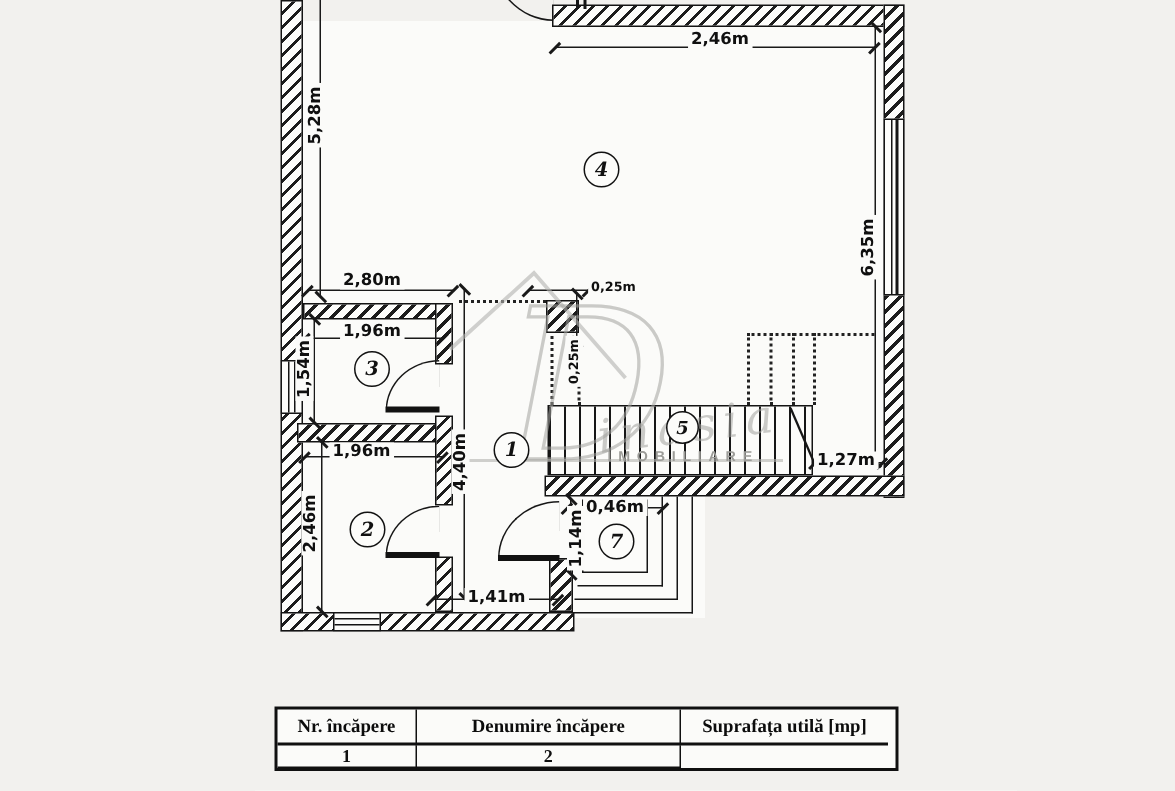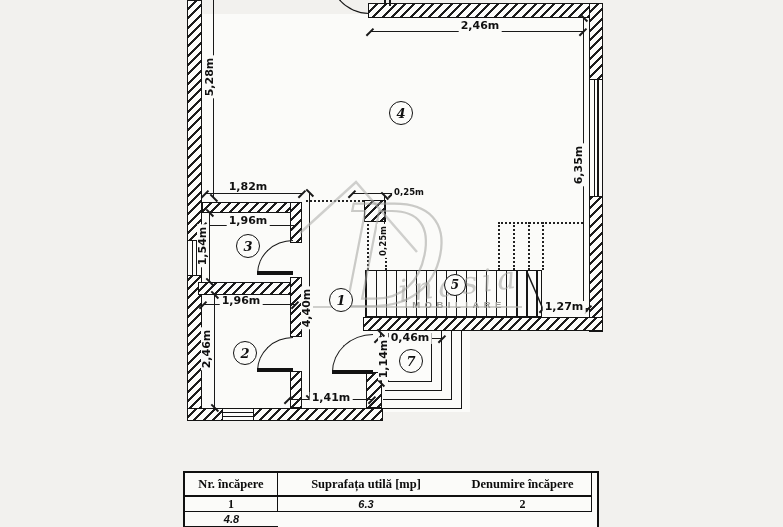--- a/index.html
+++ b/index.html
@@ -145,38 +145,36 @@
   <div class="rc" style="left:455px;top:285px;width:20px;height:20px;font-size:12px;">
       <span>5</span>
     </div>
   <div class="rc" style="left:411px;top:361px;">
       <span>7</span>
     </div>
 
   <div class="dim" style="left:480px;top:26px;">2,46m</div>
   <div class="dim rot" style="left:210px;top:77px;">5,28m</div>
   <div class="dim rot" style="left:579px;top:165px;">6,35m</div>
-  <div class="dim" style="left:248px;top:187px;">1,82m</div>
+  <div class="dim" style="left:248px;top:187px;">2,80m</div>
   <div class="dim" style="left:248px;top:221px;">1,96m</div>
   <div class="dim rot" style="left:203px;top:246px;">1,54m</div>
   <div class="dim" style="left:241px;top:301px;">1,96m</div>
   <div class="dim rot" style="left:207px;top:349px;">2,46m</div>
   <div class="dim rot" style="left:307px;top:308px;">4,40m</div>
   <div class="dim small" style="left:409px;top:192px;">0,25m</div>
   <div class="dim small rot" style="left:383px;top:241px;">0,25m</div>
   <div class="dim" style="left:331px;top:398px;">1,41m</div>
   <div class="dim" style="left:564px;top:307px;">1,27m</div>
   <div class="dim" style="left:410px;top:338px;">0,46m</div>
   <div class="dim rot" style="left:384px;top:359px;">1,14m</div>
 
   <div class="rtable">
     <div class="cell hcell">Nr. încăpere</div>
+    <div class="cell hcell">Denumire încăpere</div>
     <div class="cell hcell last">Suprafața utilă [mp]</div>
-    <div class="cell hcell">Denumire încăpere</div>
 
     <div class="cell dcell">1</div>
-    <div class="cell dcell val last">6.3</div>
 
     <div class="cell dcell">2</div>
-    <div class="cell dcell val last">4.8</div>
 
   </div>
 </div>
 
 </body></html>

